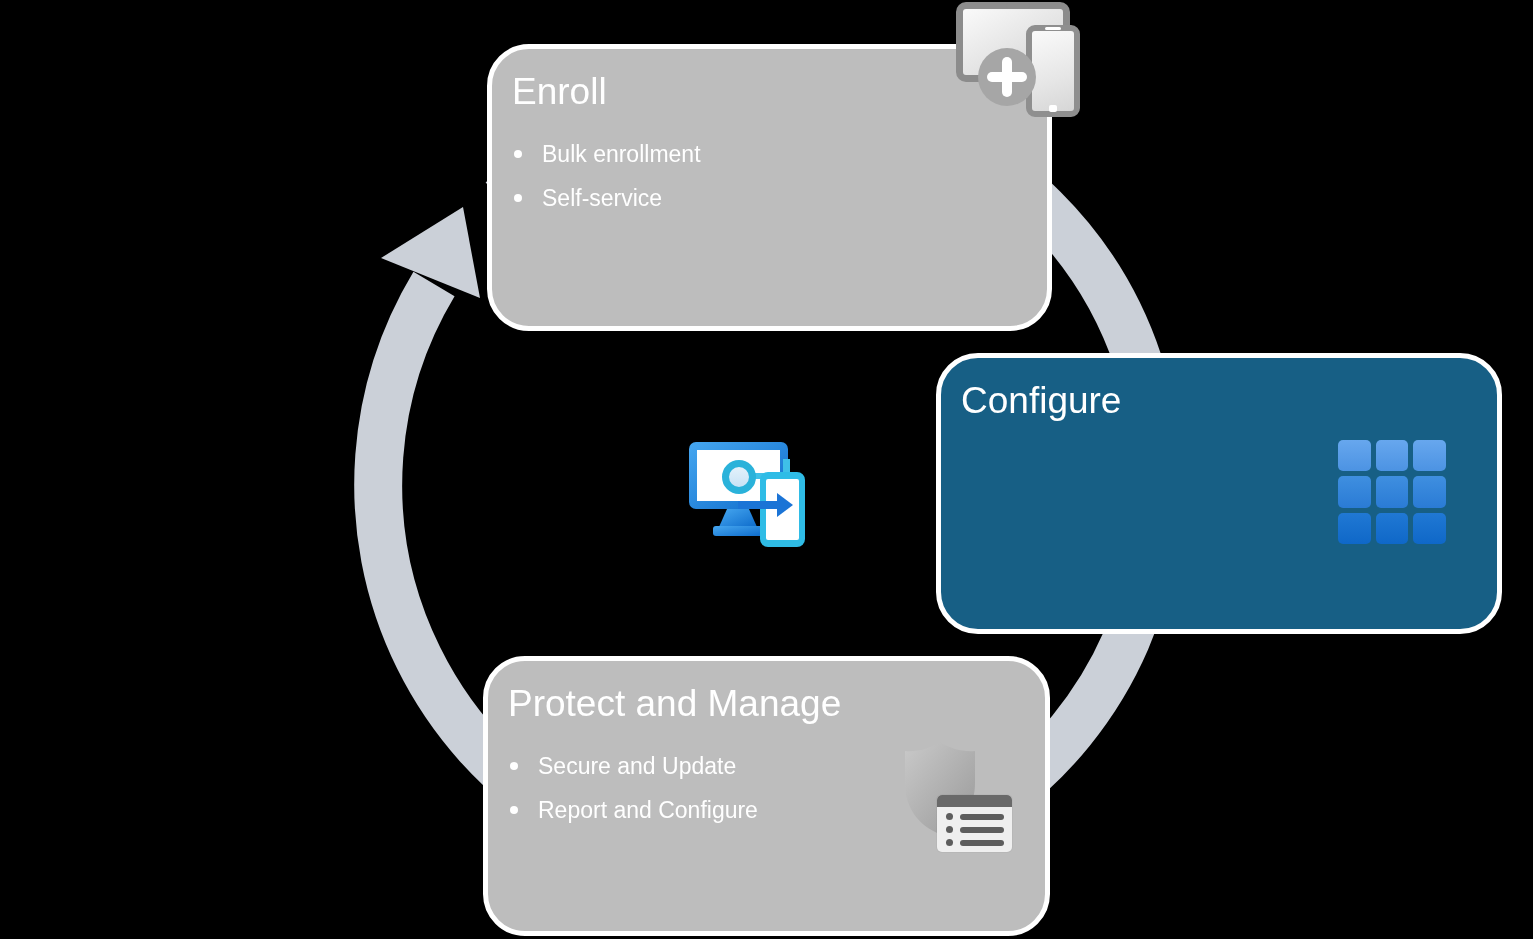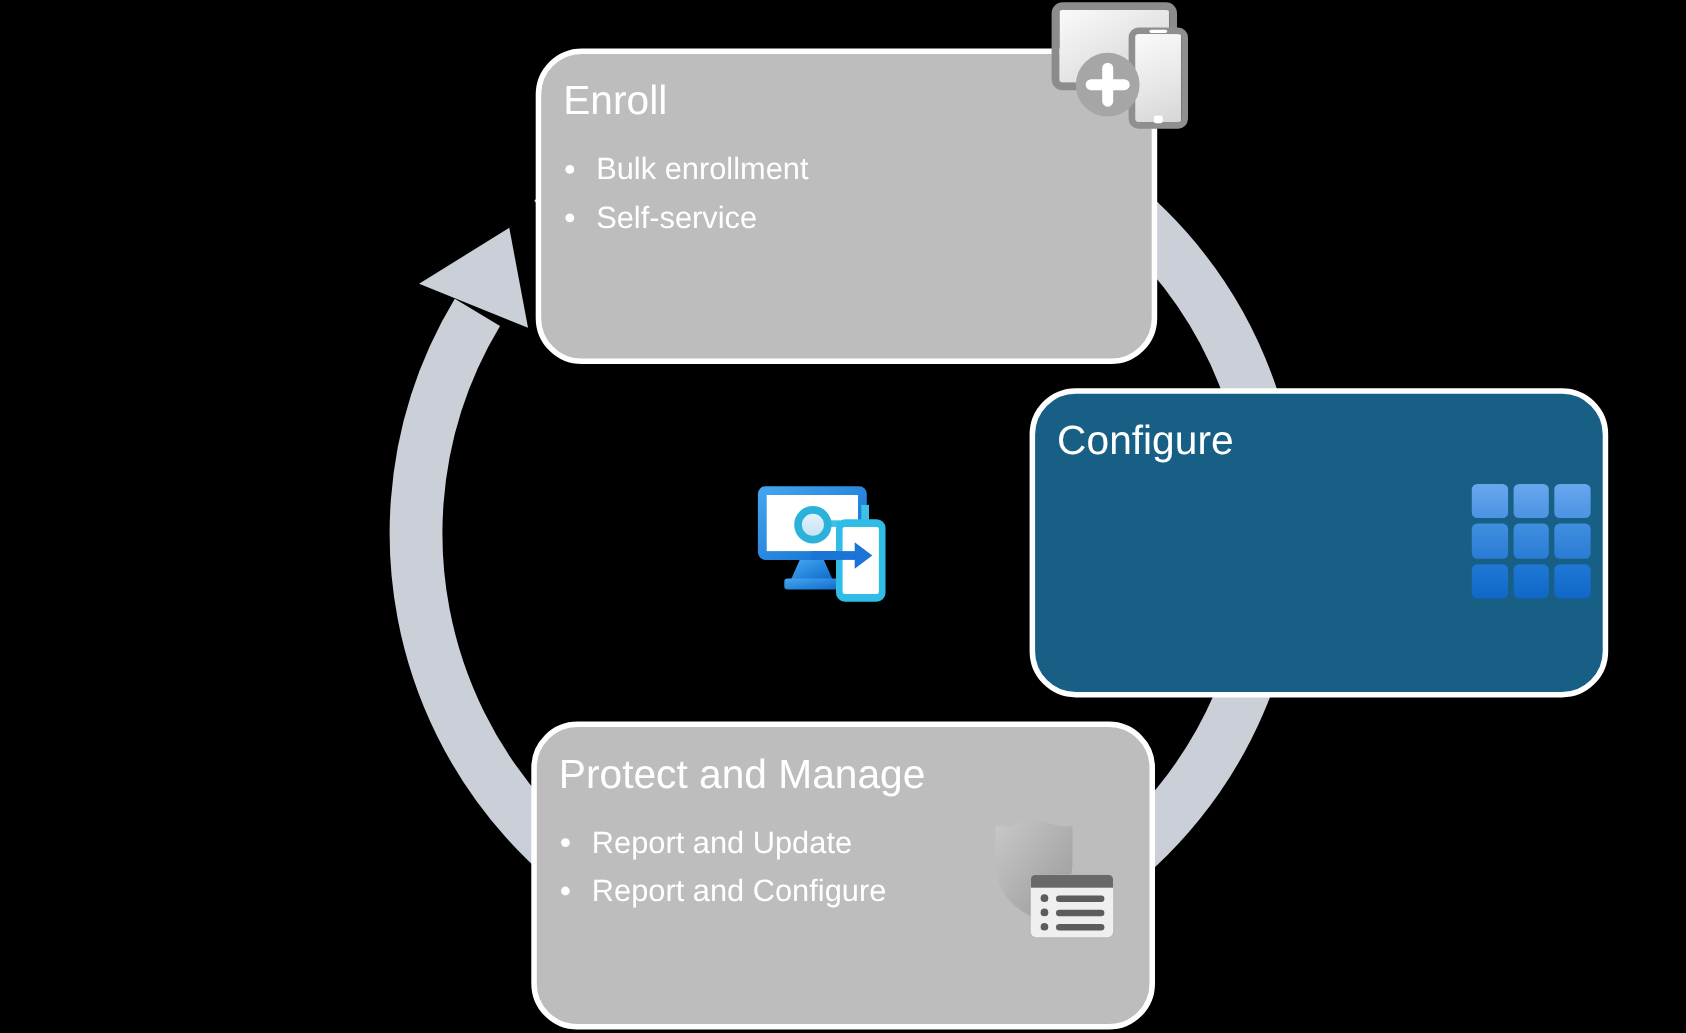--- a/index.html
+++ b/index.html
@@ -16,29 +16,29 @@
   
   .node{
     position:absolute;z-index:2;box-sizing:border-box;
     border:5px solid var(--node-border,#fff);
     border-radius:42px;color:var(--text,#fff);
     padding:22px 20px;
   }
   .node.gray{background:var(--node-gray,#bdbdbd);}
   .node.blue{background:var(--node-blue,#175f85);}
   .node-enroll   {left:487px;top:44px; width:565px;height:287px;}
-  .node-configure{left:936px;top:353px;width:526px;height:281px;}
+  .node-configure{left:936px;top:353px;width:566px;height:281px;}
   .node-retire   {left:8px;  top:353px;width:558px;height:281px;}
   .node-protect  {left:483px;top:656px;width:567px;height:280px;}
 
   .node h2{
     margin:0;font-size:37px;line-height:41px;font-weight:400;letter-spacing:0;
   }
   .node ul{list-style:none;margin:20px 0 0 0;padding:0;}
-  .node li{display:flex;align-items:center;height:44px;font-size:28px;font-weight:400;}
+  .node li{display:flex;align-items:center;height:44px;font-size:23px;font-weight:400;}
   .dot{width:8px;height:8px;border-radius:50%;background:#fff;margin:0 20px 0 2px;flex:none;}
 
   
   .enr-icon{position:absolute;left:458px;top:-49px;width:136px;height:118px;z-index:3;}
   .enr-tablet{
     position:absolute;left:6px;top:2px;width:114px;height:80px;box-sizing:border-box;
     border:7px solid #8c8c8c;border-radius:10px;
     background:linear-gradient(150deg,#fafafa 0%,#e4e4e4 55%,#cfcfcf 100%);
   }
   .enr-notch{position:absolute;left:56px;top:3px;width:24px;height:5px;background:#8c8c8c;border-radius:2px;}
@@ -130,21 +130,21 @@
         <span></span>
     </div>
   </section>
 
 
   <section class="node gray node-protect">
     <h2>Protect and Manage</h2>
     <ul>
       <li>
           <span class="dot"></span>
-          <span>Report and Update</span>
+          <span>Secure and Update</span>
         </li>
       <li>
           <span class="dot"></span>
           <span>Report and Configure</span>
         </li>
     </ul>
     <div class="prot-icon">
       <svg class="shield-svg" width="90" height="100" viewBox="0 0 90 100">
         <defs>
           <linearGradient id="gsh" x1="0" y1="0" x2="1" y2="1">

